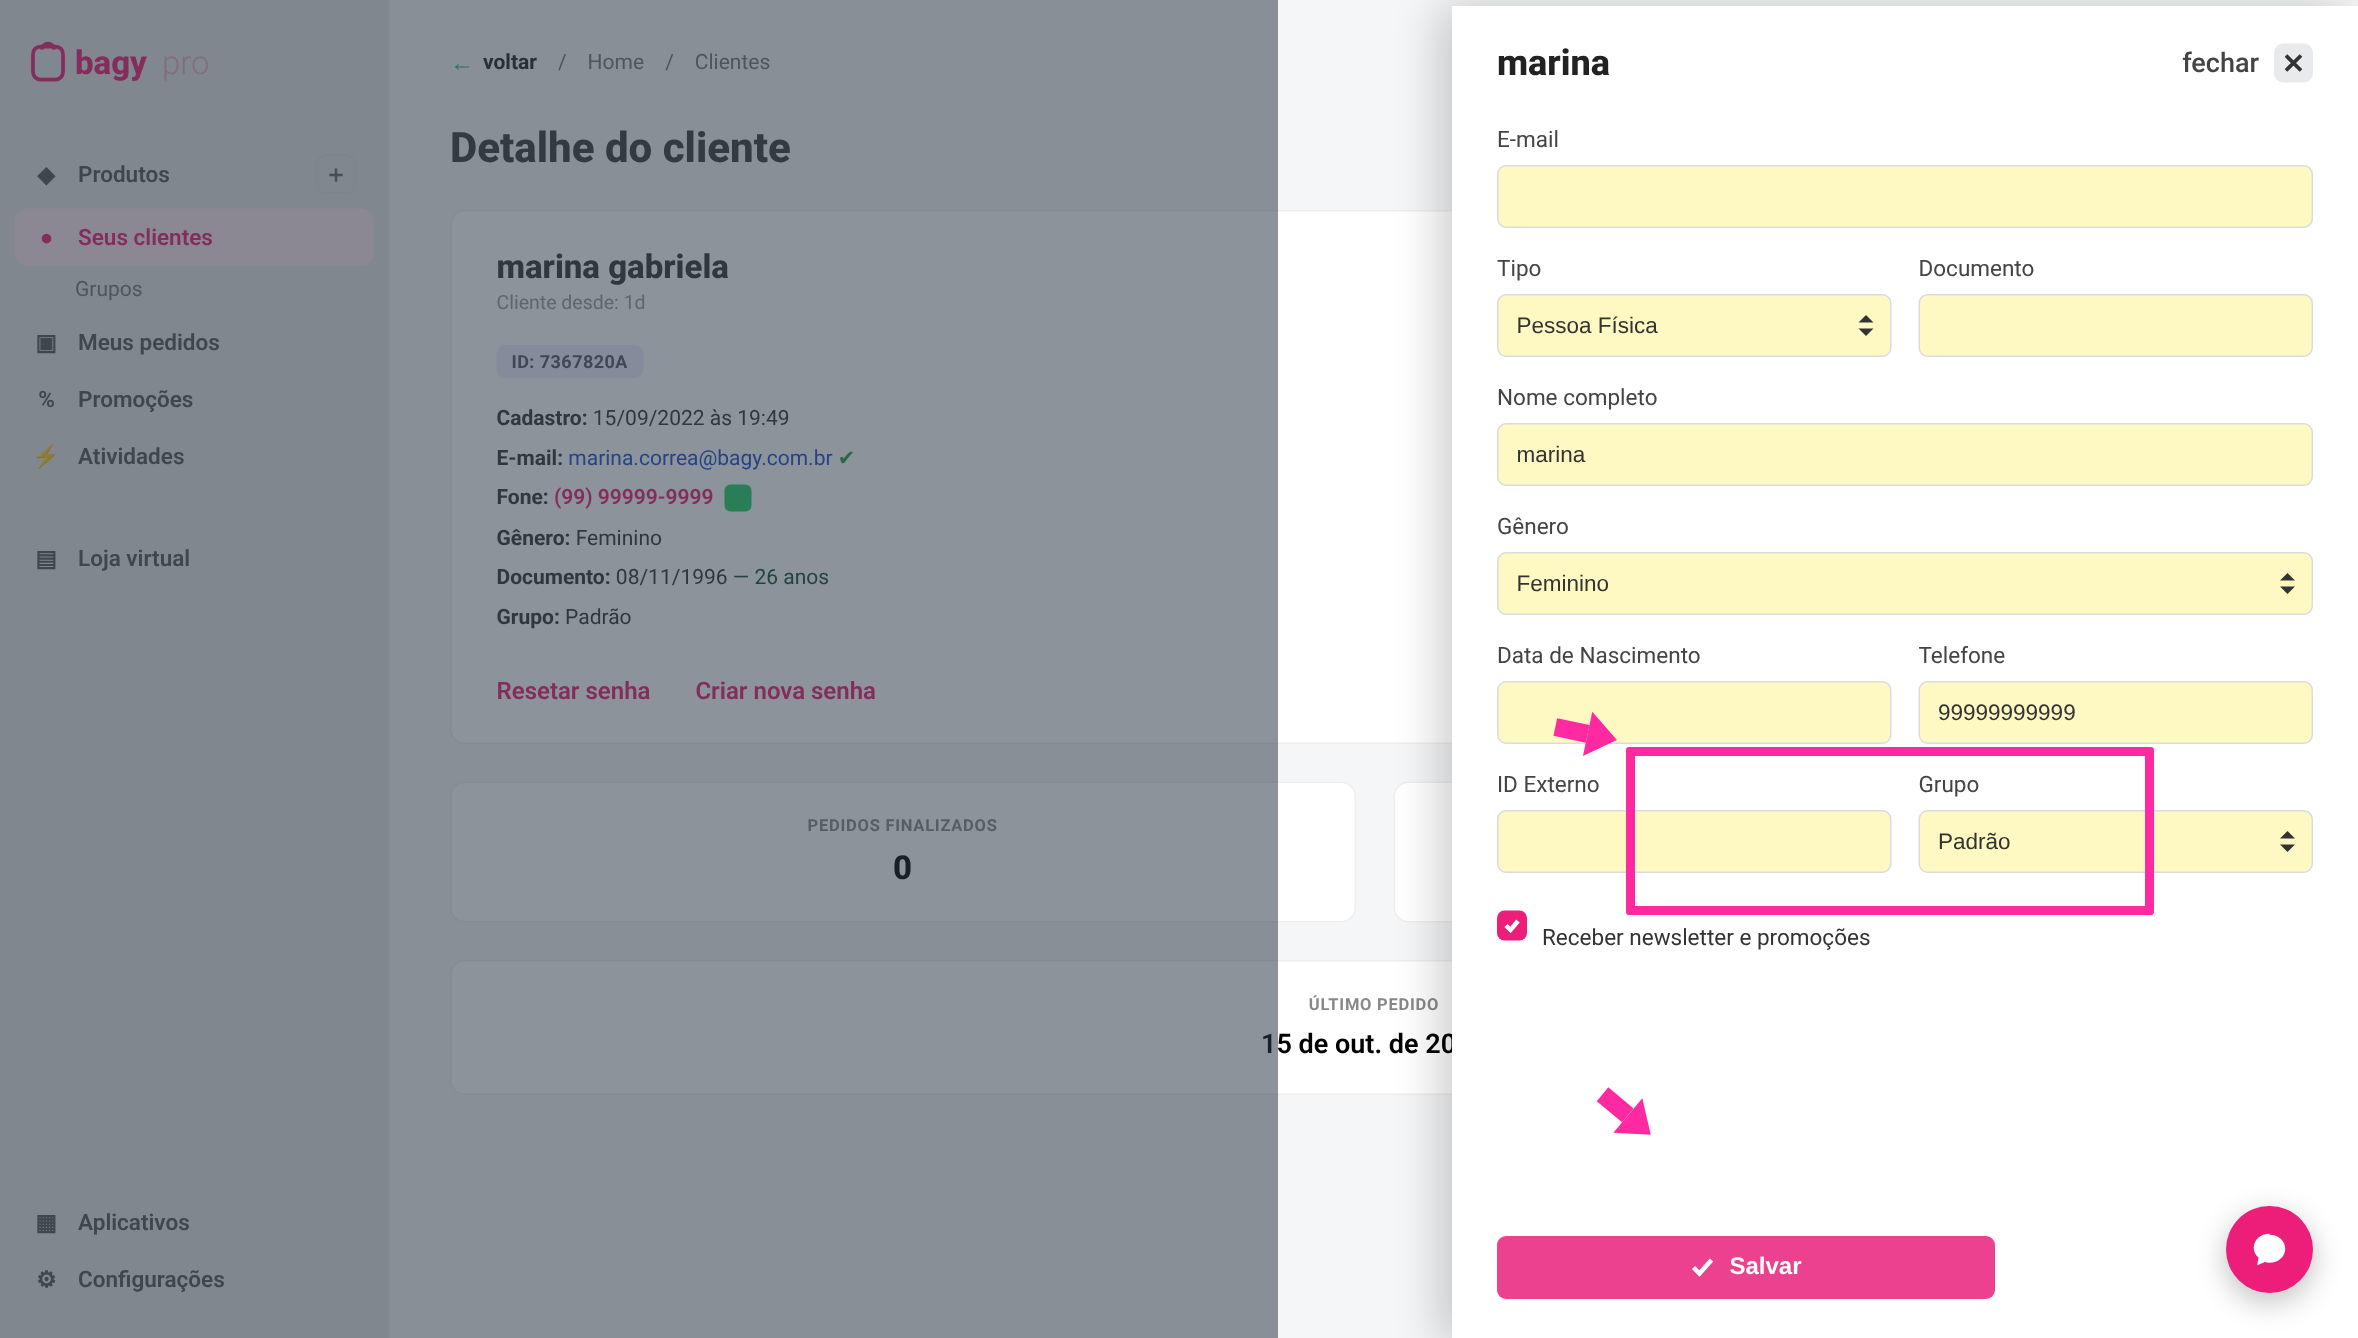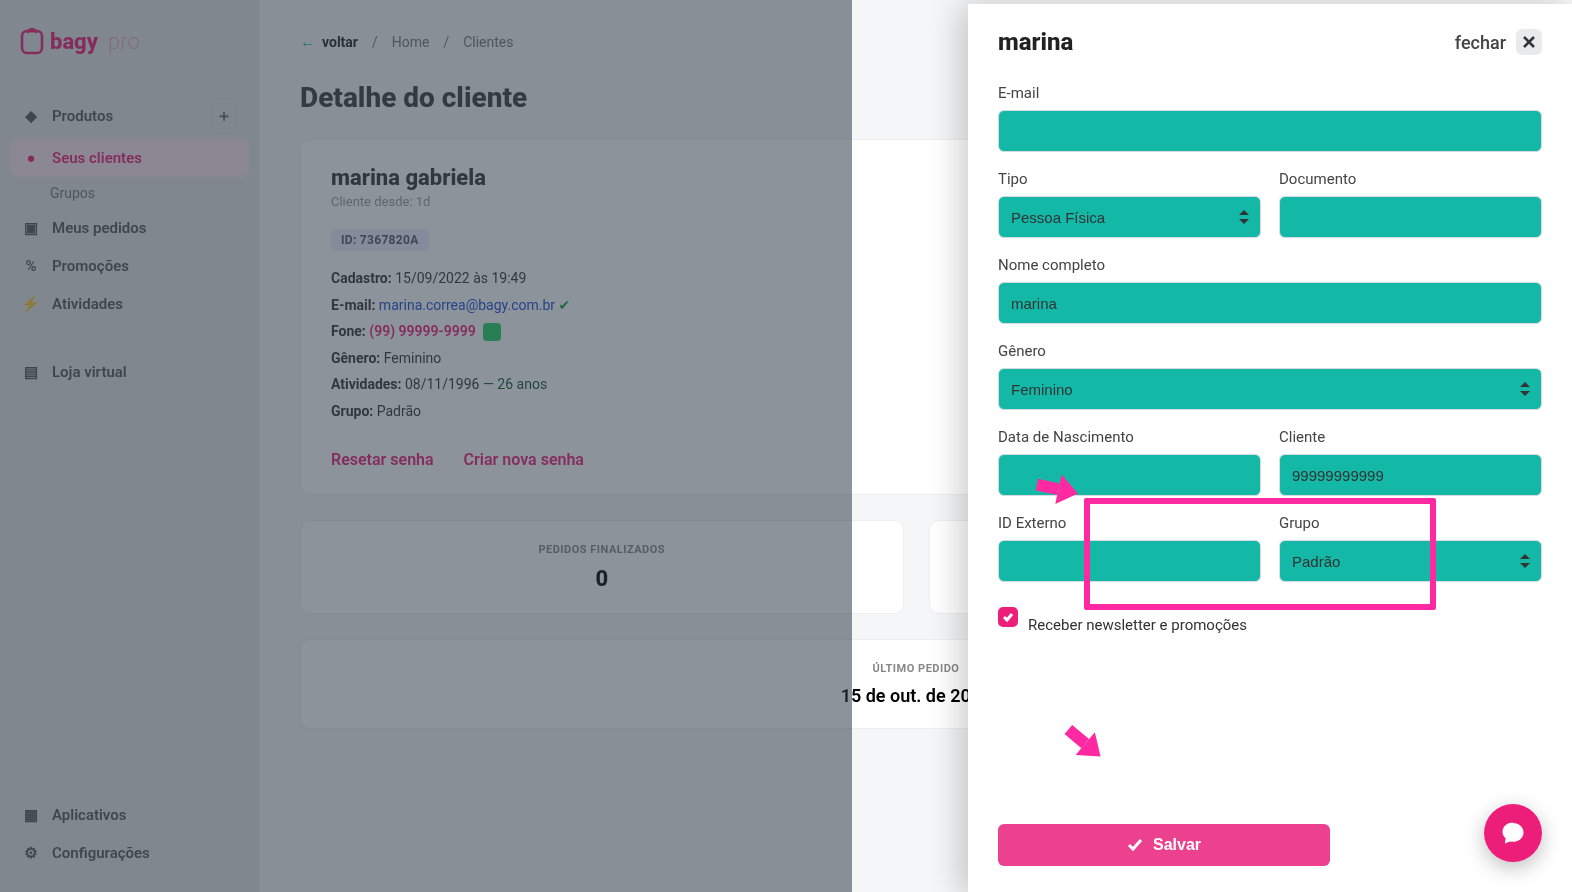--- a/index.html
+++ b/index.html
@@ -46,21 +46,21 @@
     .panel { position:absolute; top:4px; right:0; width:604px; height:100%; background:#fff; box-shadow:-8px 0 30px rgba(0,0,0,.2); padding:24px 30px 30px; overflow:hidden; }
     .panel-head{ display:flex; align-items:center; margin-bottom:28px;}
     .panel-title{ font-size:24px; font-weight:800; color:#222;}
     .panel-close{ margin-left:auto; display:flex; align-items:center; gap:10px; font-size:18px; color:#444; font-weight:500; cursor:pointer;}
     .x-btn{ width:26px; height:26px; background:#e9eaec; border-radius:6px; display:flex; align-items:center; justify-content:center;}
     .x-btn svg{ width:12px; height:12px; stroke:#333; stroke-width:2.5;}
 
     .form-row{ display:flex; gap:18px; margin-bottom:18px;}
     .form-col{ flex:1; display:flex; flex-direction:column; gap:8px; min-width:0;}
     .lbl{ font-size:15px; color:#444;}
-    .inp{ height:42px; border:1px solid #d9dbe0; border-radius:6px; padding:0 12px; font-size:15px; color:#333; background:#14b8a6; width:100%;}
+    .inp{ height:42px; border:1px solid #d9dbe0; border-radius:6px; padding:0 12px; font-size:15px; color:#333; background:#fef9c3; width:100%;}
     .sel{ position:relative;}
     .sel .inp{ padding-right:34px;}
     .sel-caret{ position:absolute; right:12px; top:50%; transform:translateY(-50%); width:10px; height:14px; pointer-events:none;}
     .sel-caret::before{ content:""; position:absolute; left:0; top:0; border-left:5px solid transparent; border-right:5px solid transparent; border-bottom:5px solid #333;}
     .sel-caret::after{ content:""; position:absolute; left:0; bottom:0; border-left:5px solid transparent; border-right:5px solid transparent; border-top:5px solid #333;}
 
     .chk-row{ display:flex; align-items:center; gap:10px; margin-top:2px;}
     .chkbox{ width:20px; height:20px; border-radius:5px; background:#ed1e79; display:flex; align-items:center; justify-content:center;}
     .chkbox svg{ width:12px; height:12px; stroke:#fff; stroke-width:3; fill:none;}
     .chk-lbl{ font-size:15px; color:#333;margin-top:16px;}
@@ -148,21 +148,21 @@
     <h1 class="page-title">Detalhe do cliente</h1>
 
     <div class="card">
       <div class="cust-name">marina gabriela</div>
       <div class="cust-since">Cliente desde: 1d</div>
       <span class="pill">ID: 7367820A</span>
       <div class="info-line"><span class="info-label">Cadastro:</span> <span>15/09/2022 às 19:49</span></div>
       <div class="info-line"><span class="info-label">E-mail:</span> <a class="link-green">marina.correa@bagy.com.br</a> <span style="color:#24a148">✔</span></div>
       <div class="info-line"><span class="info-label">Fone:</span> <a class="link-pink">(99) 99999-9999</a> <span class="wa-icon"></span></div>
       <div class="info-line"><span class="info-label">Gênero:</span> <span>Feminino</span></div>
-      <div class="info-line"><span class="info-label">Atividades:</span> <span>08/11/1996</span> <span style="color:#14532d">— 26 anos</span></div>
+      <div class="info-line"><span class="info-label">Documento:</span> <span>08/11/1996</span> <span style="color:#14532d">— 26 anos</span></div>
       <div class="info-line"><span class="info-label">Grupo:</span> <span>Padrão</span></div>
       <div class="card-links">
         <a class="link-pink">Resetar senha</a>
         <a class="link-pink">Criar nova senha</a>
       </div>
     </div>
 
     <div class="stats">
       <div class="stat-card">
         <div class="stat-t">PEDIDOS FINALIZADOS</div>
@@ -226,21 +226,21 @@
       <span class="sel-caret"></span>
     </div>
   </div>
 
   <div class="form-row">
     <div class="form-col">
       <label class="lbl">Data de Nascimento</label>
       <input class="inp" value="" style="">
     </div>
     <div class="form-col">
-      <label class="lbl">Cliente</label>
+      <label class="lbl">Telefone</label>
       <input class="inp" value="99999999999" style="">
     </div>
   </div>
 
   <div class="form-row">
     <div class="form-col">
       <label class="lbl">ID Externo</label>
       <input class="inp" value="" style="">
     </div>
     <div class="form-col">

